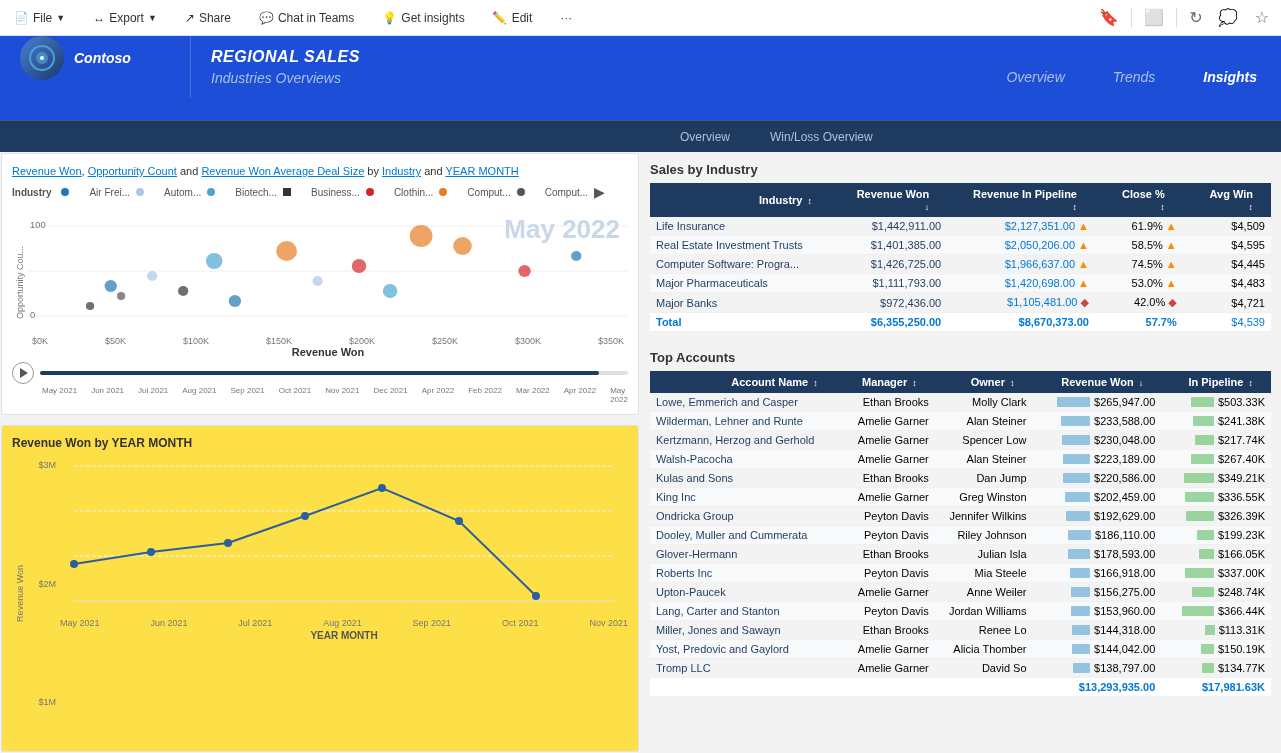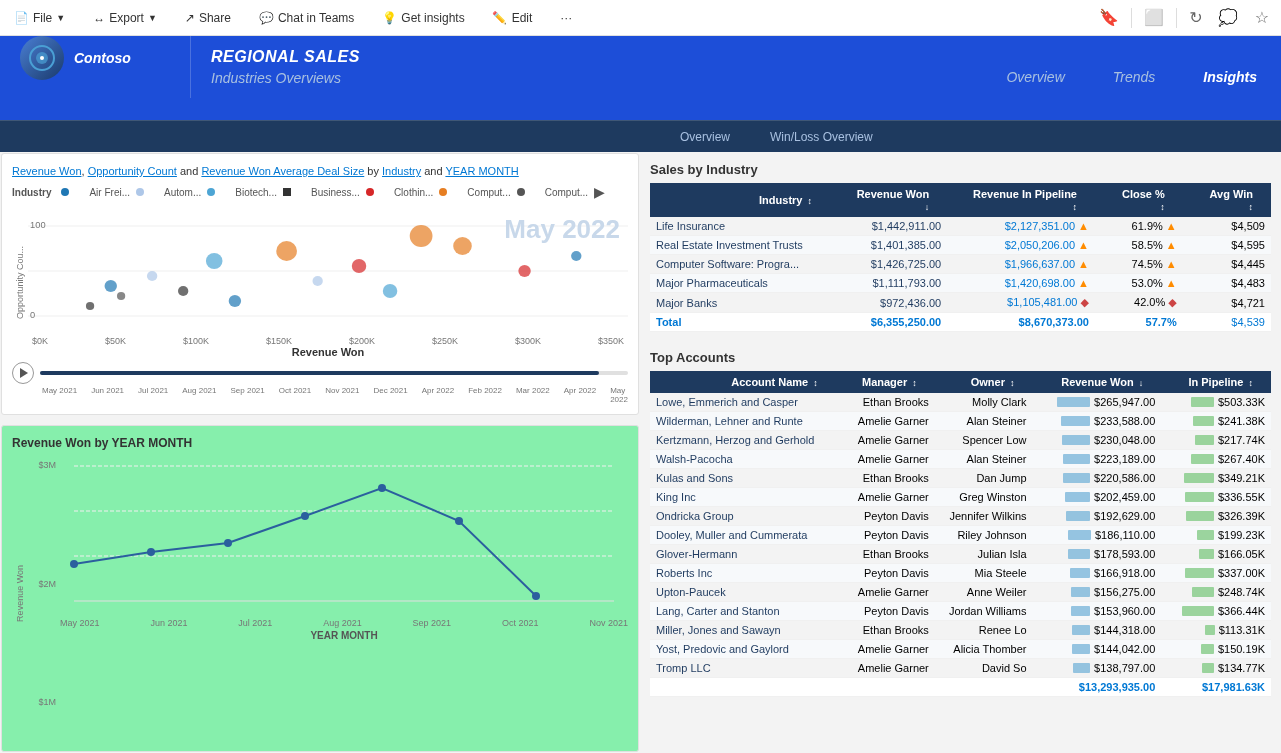--- a/index.html
+++ b/index.html
@@ -258,21 +258,21 @@
       height: 10px;
       background: #74c476;
       border-radius: 1px;
       opacity: 0.7;
       display: inline-block;
     }
     .total-row td { font-weight: 700; color: #0078d4 !important; background: #fff !important; }
 
     
     .line-chart-card {
-      background: #86efac;
+      background: #fde047;
       border: 1px solid #e0e0e0;
       border-radius: 3px;
       padding: 10px;
       flex: 1;
     }
     .line-chart-title { font-size: 12px; font-weight: 600; color: #333; margin-bottom: 6px; }
   </style>
 </head>
 <body>
 

